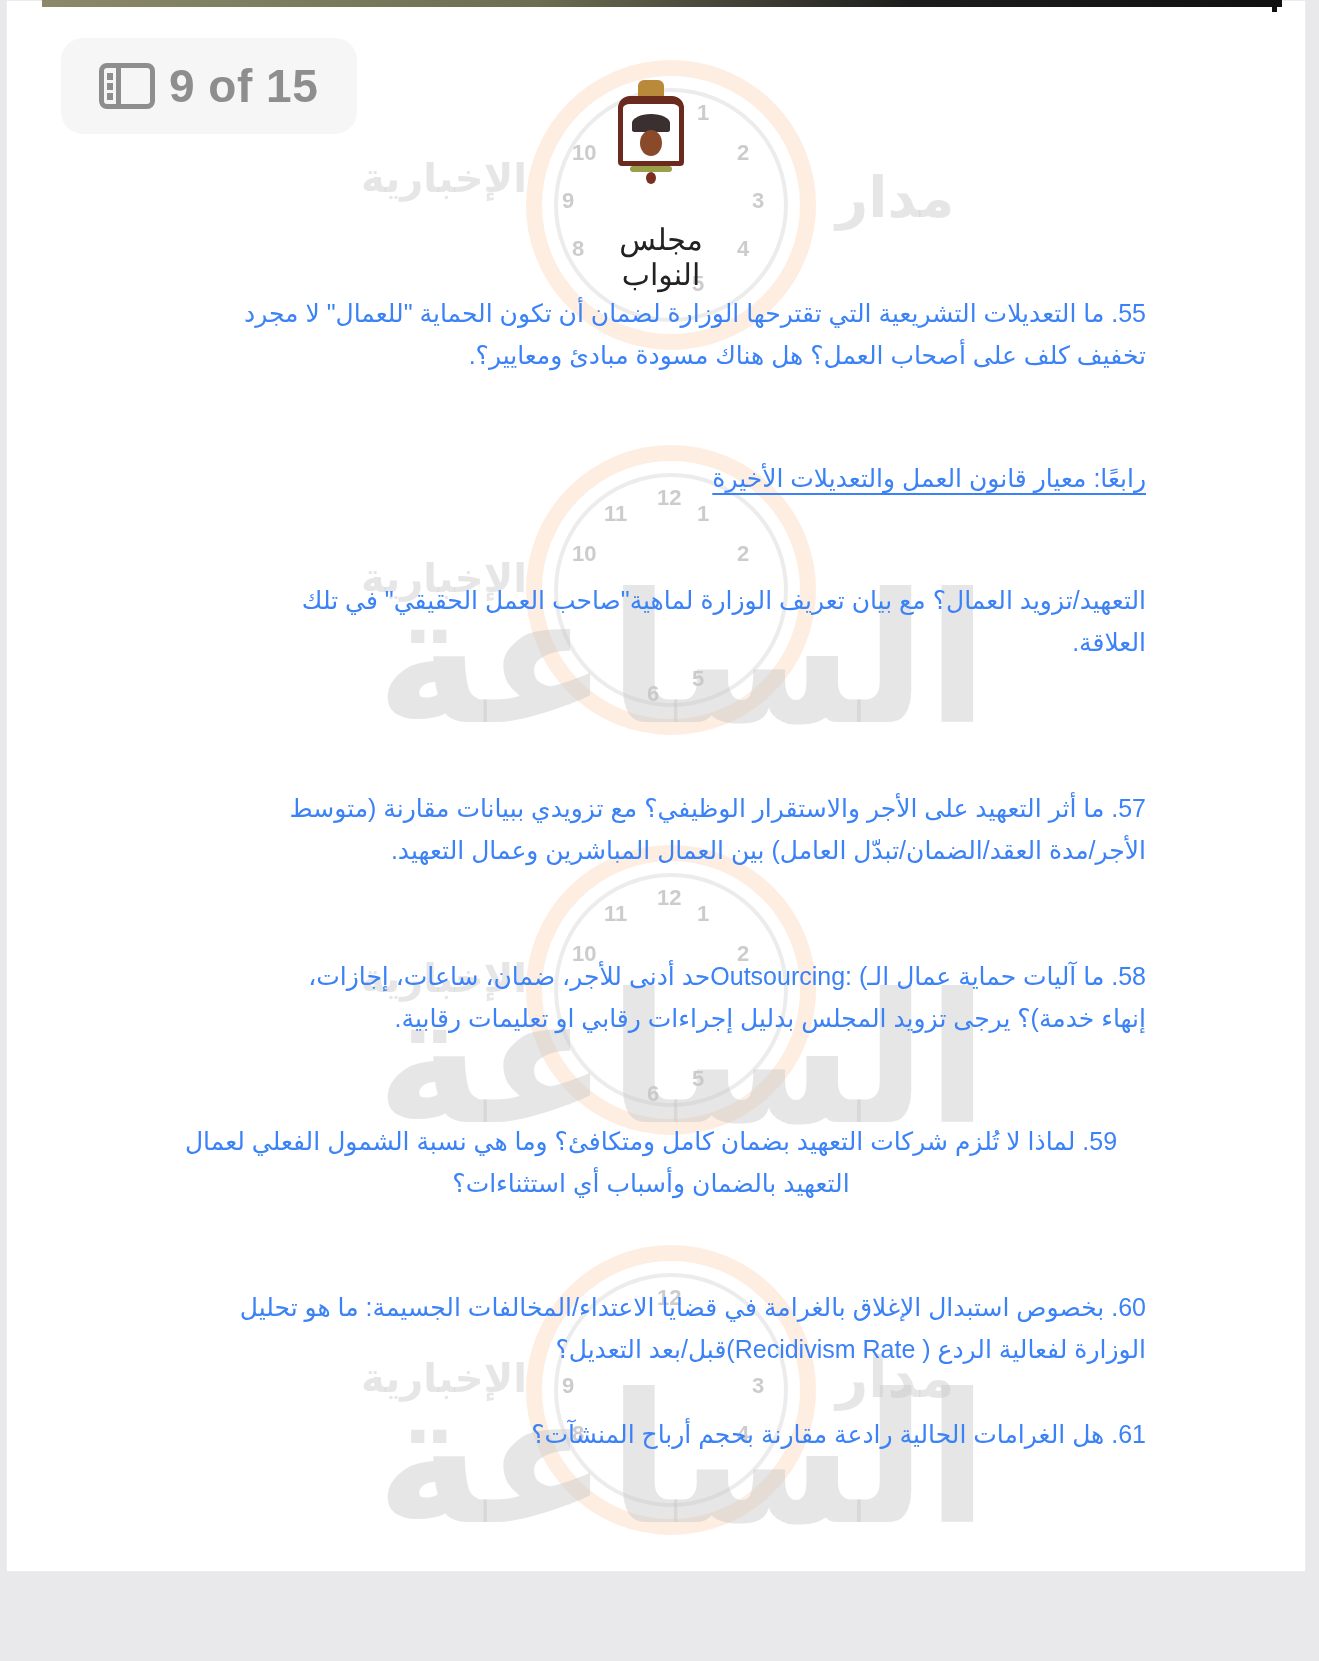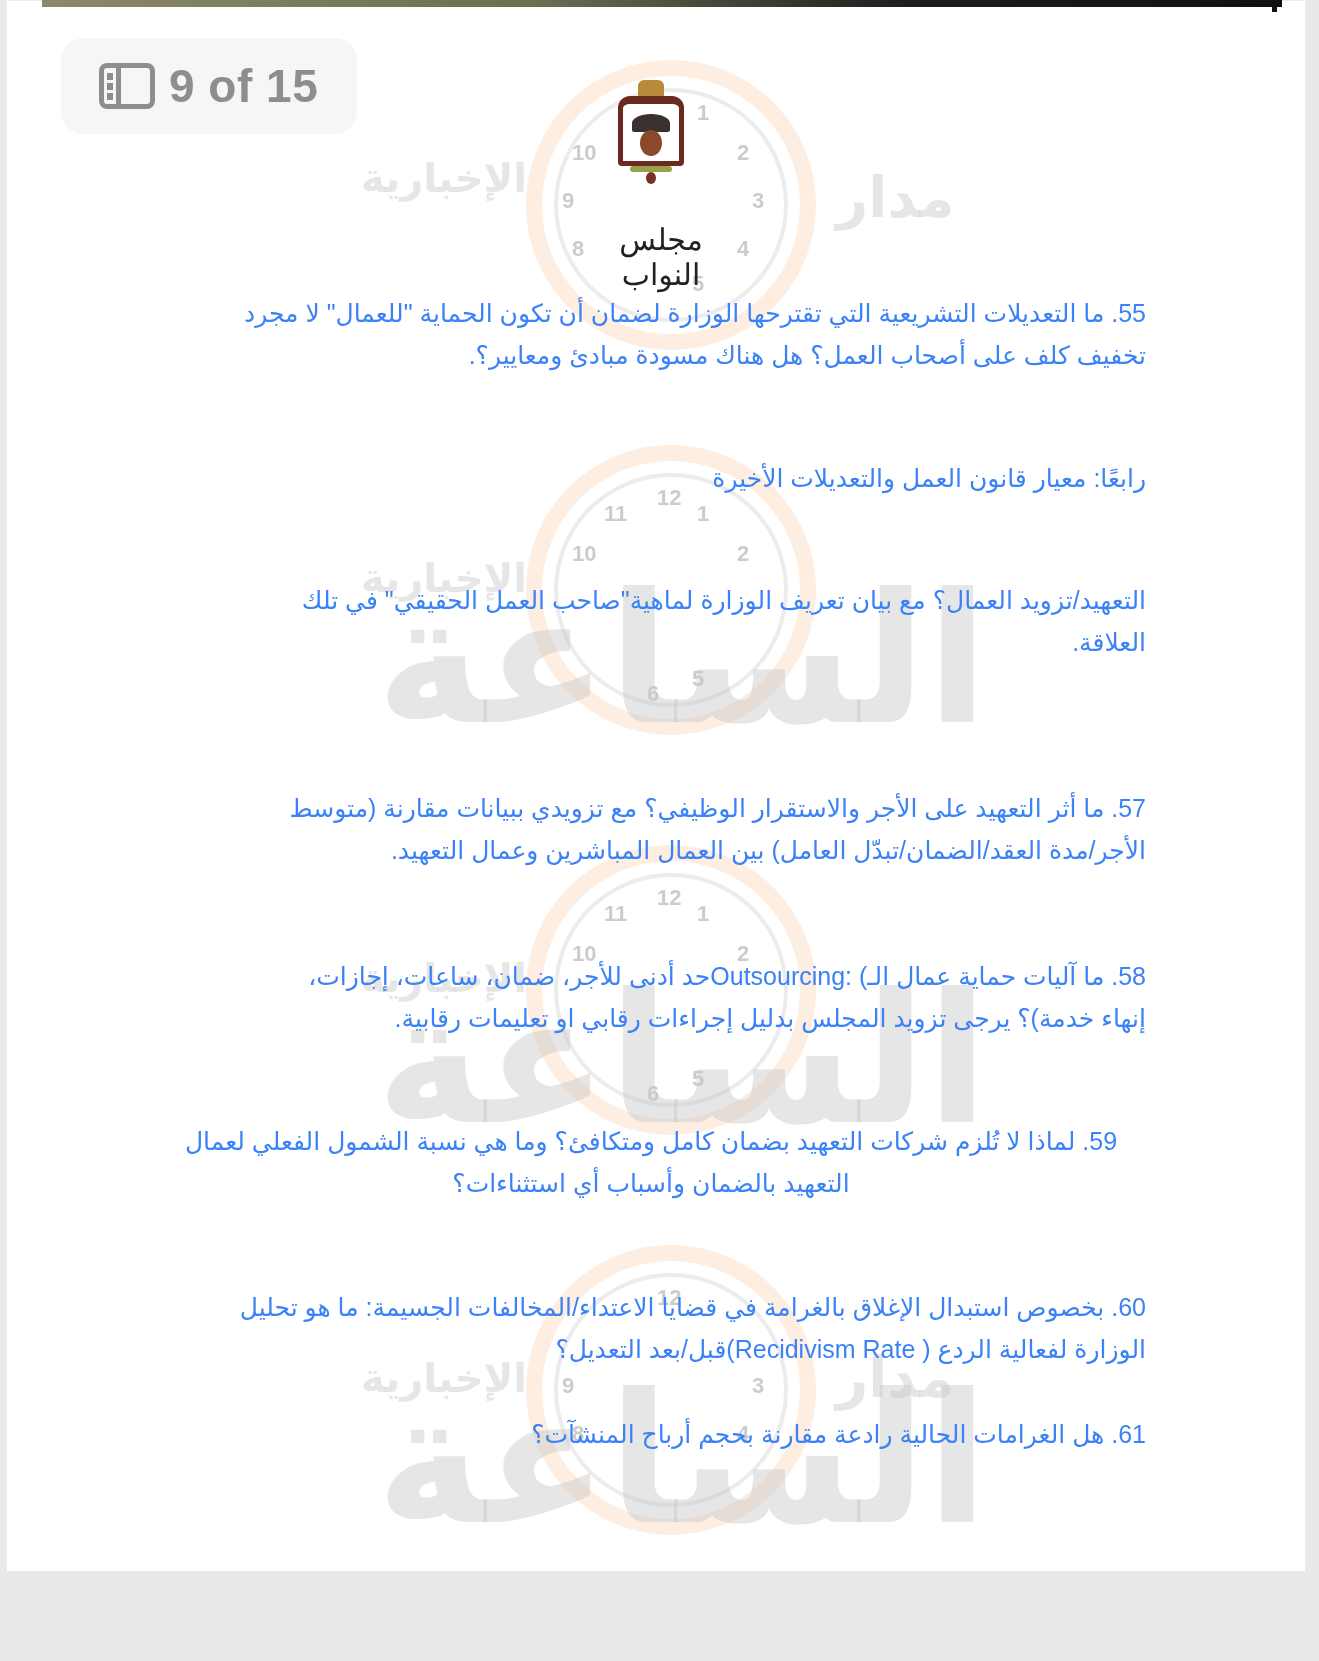--- a/index.html
+++ b/index.html
@@ -64,21 +64,21 @@
     .crest .shield { position:absolute; left: 24px; top: 50px; width: 22px; height: 26px; background:#8a4a2a; border-radius: 50%; }
     .crest .ribbon { position:absolute; left: 14px; top: 86px; width: 42px; height: 6px; background:#9aa04a; border-radius: 3px; }
     .crest .medal { position:absolute; left: 30px; top: 92px; width: 10px; height: 12px; background:#7a3020; border-radius: 50%; }
     .parliament-name {
       position: absolute; left: 590px; top: 222px; width: 130px; text-align: center; z-index: 3;
       font-family: "DejaVu Serif", serif; font-size: 30px; color: #222; direction: rtl;
     }
 
     .q { position: absolute; font-size: 25px; line-height: 42px; }
     .heading {
-      position: absolute; font-size: 25px; line-height: 40px; text-underline-offset: 6px;
+      position: absolute; font-size: 25px; line-height: 40px; text-decoration: underline; text-underline-offset: 6px;
     }
   </style>
 </head>
 <body>
 
 <div class="page">
   <div class="top-strip"></div>
   <div class="top-tick"></div>
 
   <div class="page-counter">

